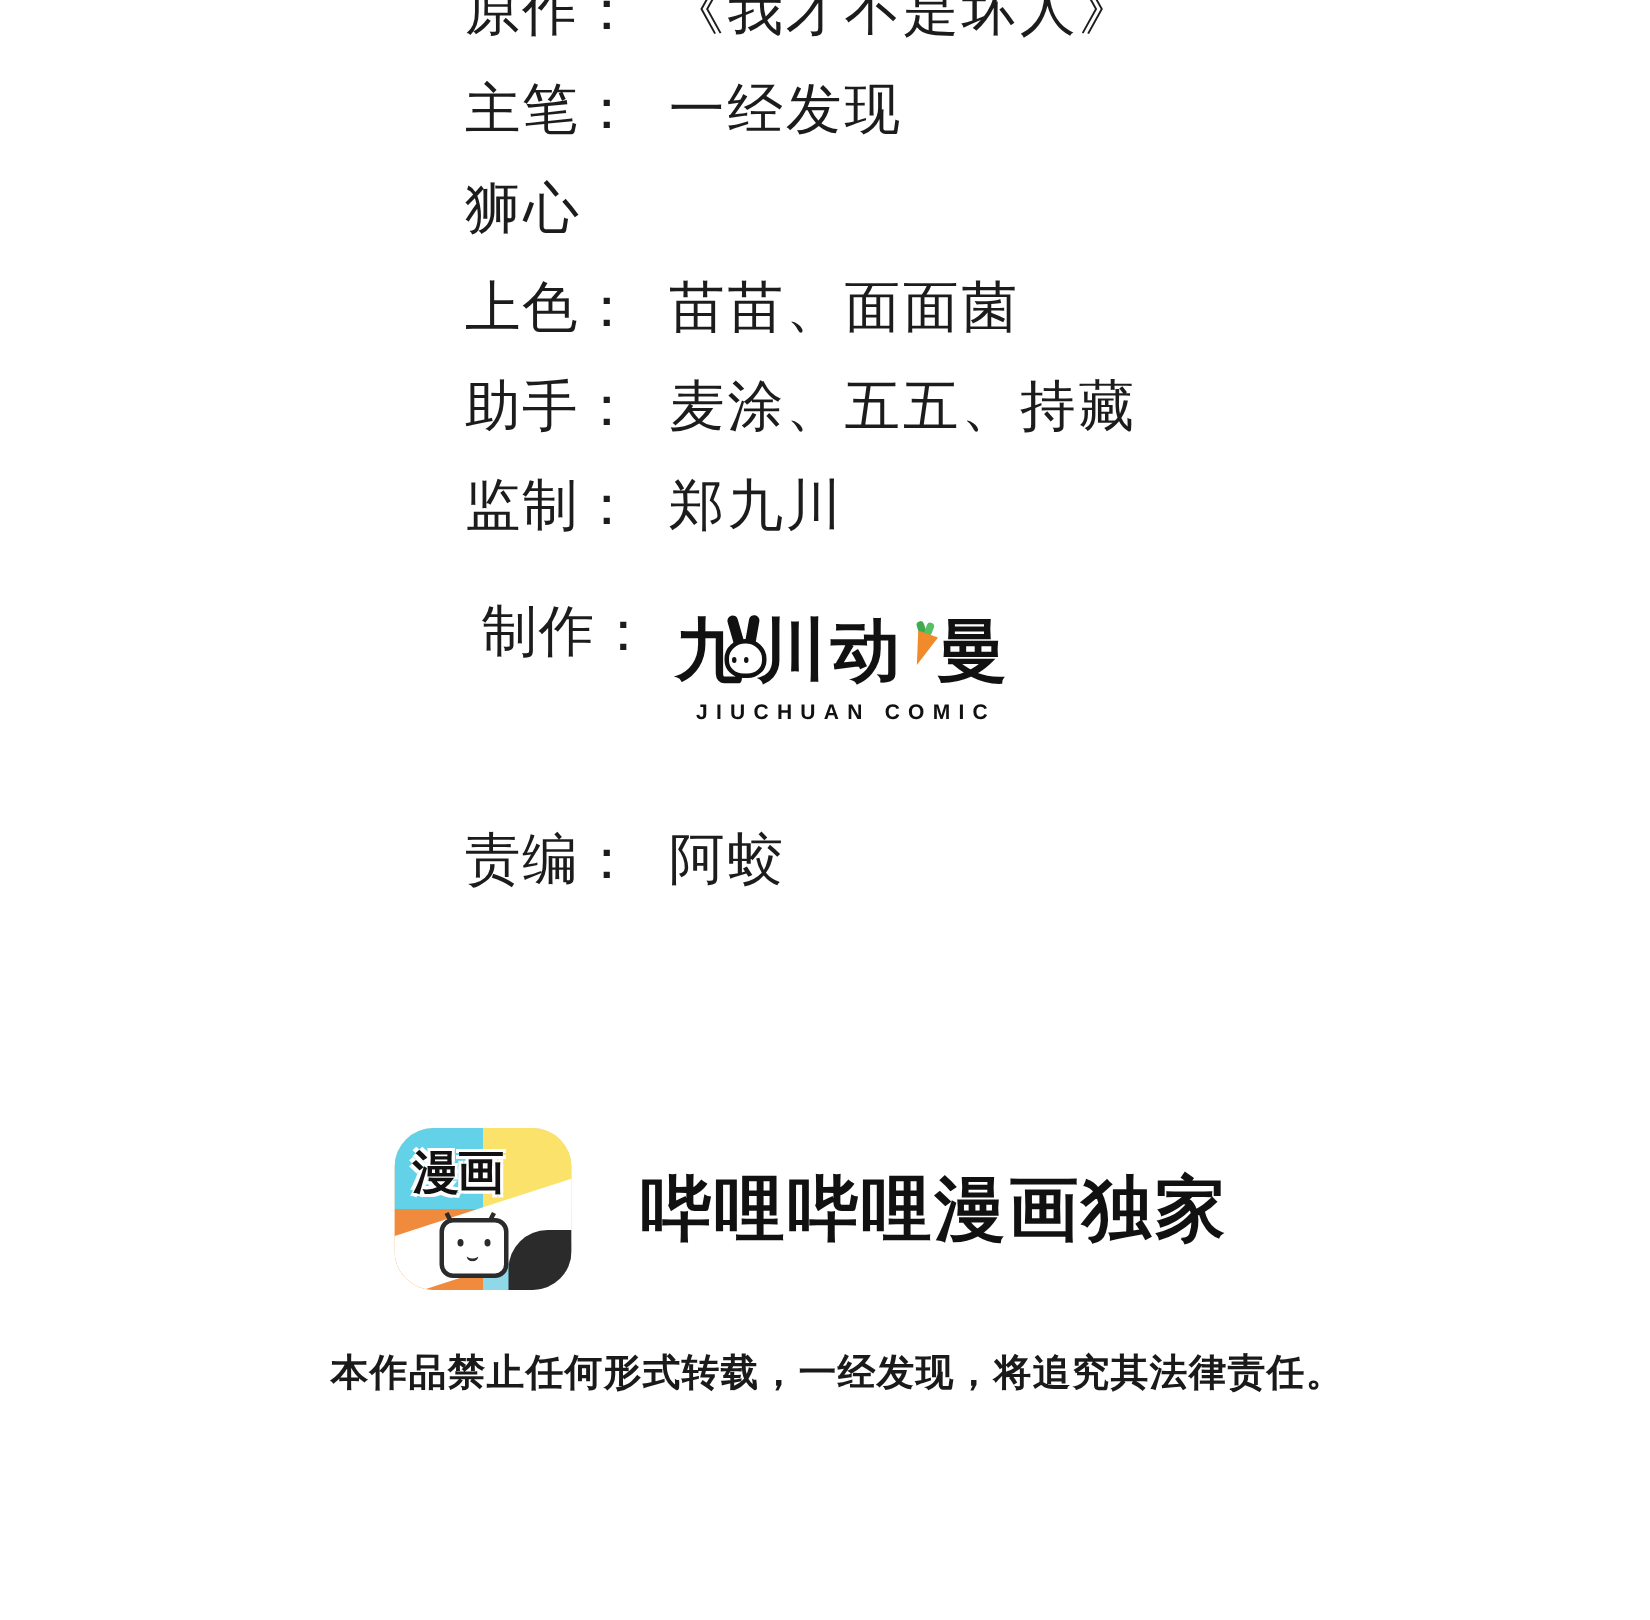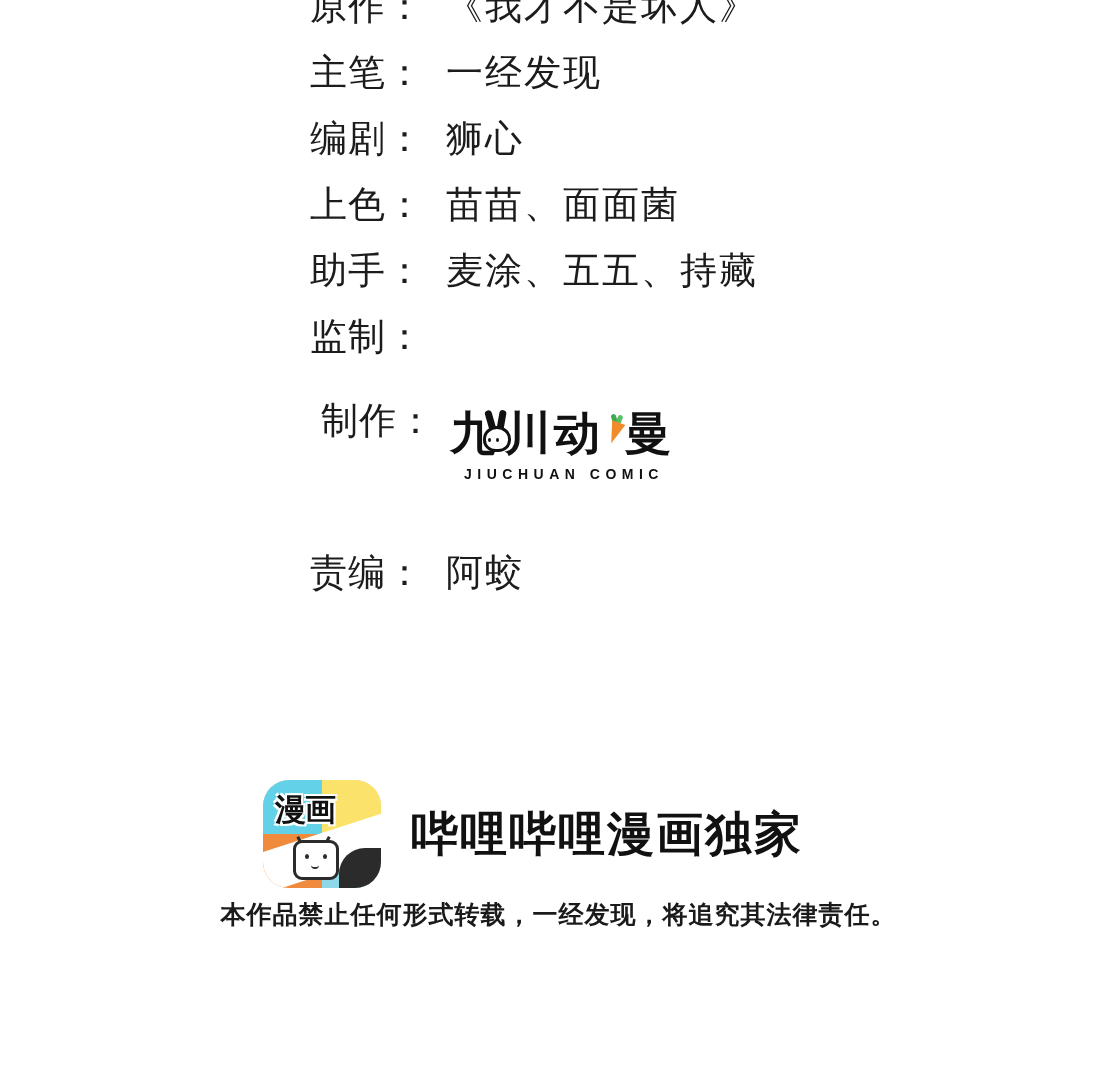--- a/index.html
+++ b/index.html
@@ -144,21 +144,21 @@
     font-weight: bold;
     color: #111;
     margin-top: 10px;
     margin-left: 4px;
   }
 
   
   .banner {
     position: absolute;
     left: 243px;
-    top: 780px;
+    top: 752px;
     display: flex;
     align-items: center;
     padding-left: 20px;
   }
   .app-icon {
     position: relative;
     width: 118px;
     height: 108px;
     border-radius: 26px;
     overflow: hidden;
@@ -228,21 +228,21 @@
     background: #2b2b2b;
     border-top-left-radius: 26px;
     z-index: 3;
   }
 
   .banner-text {
     font-size: 47px;
     font-weight: bold;
     letter-spacing: 2px;
     color: #111;
-    margin-left: 30px;
+    margin-left: 46px;
   }
 
   .notice {
     position: absolute;
     left: 0;
     right: 0;
     top: 898px;
     text-align: center;
     font-size: 25px;
     font-weight: bold;
@@ -260,36 +260,36 @@
     <span class="credit-label">原作：</span>
     <span class="credit-value">《我才不是坏人》</span>
   </div>
 
   <div class="credit-row">
     <span class="credit-label">主笔：</span>
     <span class="credit-value">一经发现</span>
   </div>
 
   <div class="credit-row">
-    <span class="credit-label">编剧：</span>
     <span class="credit-value">狮心</span>
   </div>
 
   <div class="credit-row">
     <span class="credit-label">上色：</span>
     <span class="credit-value">苗苗、面面菌</span>
   </div>
 
   <div class="credit-row">
     <span class="credit-label">助手：</span>
     <span class="credit-value">麦涂、五五、持藏</span>
   </div>
 
   <div class="credit-row">
     <span class="credit-label">监制：</span>
+    <span class="credit-value">郑九川</span>
   </div>
 
   <div class="credit-row logo-row">
     <span class="credit-label">制作：</span>
     <div class="jc-logo">
       <div class="jc-logo-main">
         <span class="jc-char">九</span>
         <span class="jc-rabbit">
           <span class="ear l"></span>
             <span class="ear r"></span>

